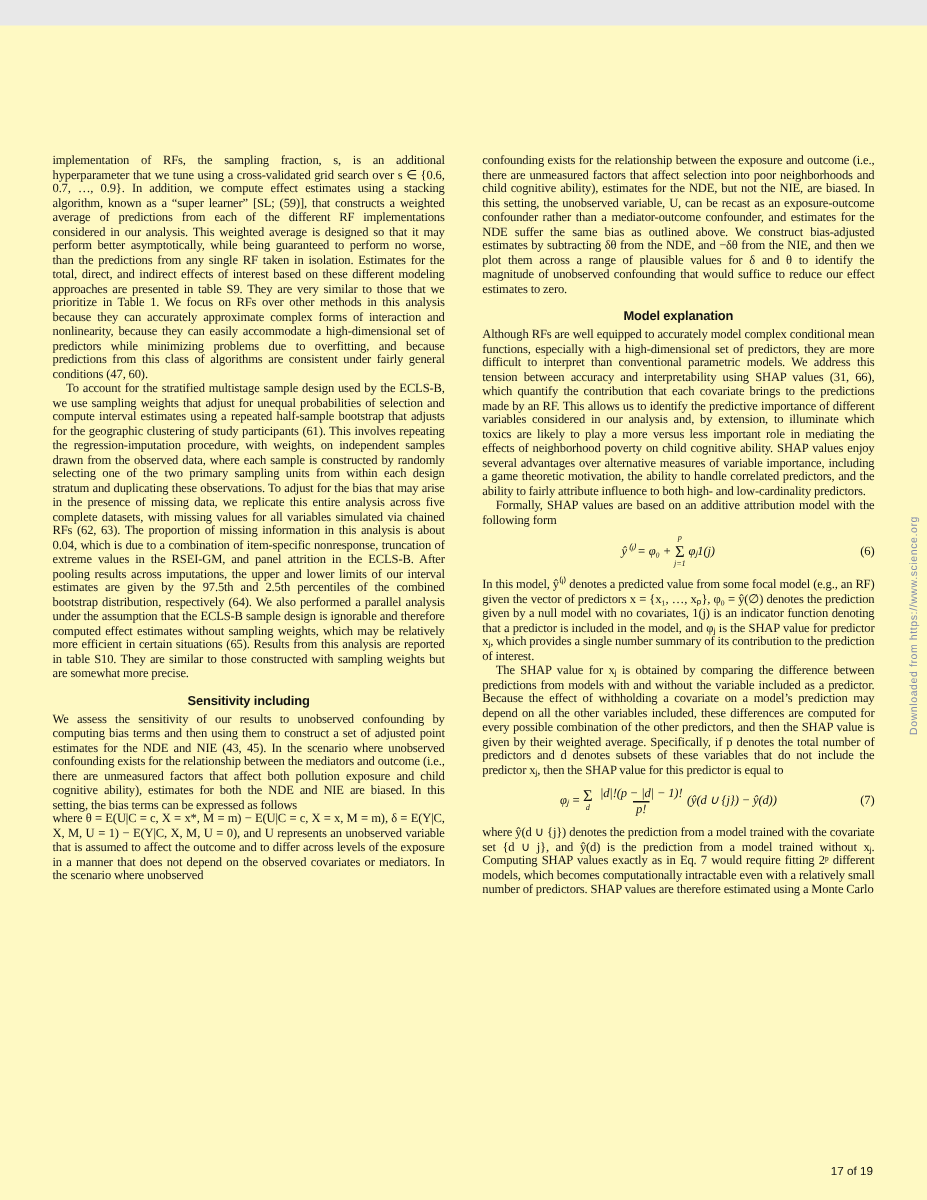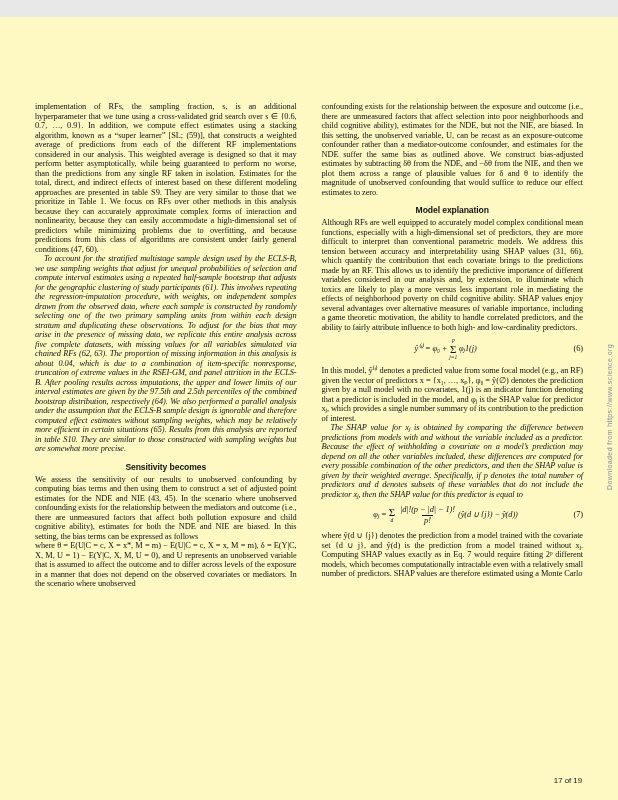--- a/index.html
+++ b/index.html
@@ -23,21 +23,21 @@
     gap: 25px;
   }
   .col {
     width: 262px;
     font-size: 8.4px;
     line-height: 9.5px;
     text-align: justify;
     letter-spacing: -0.1px;
   }
   .col p { margin: 0; }
-  .col p.indent { text-indent: 9px; font-style: italic; }
+  .col p.indent { text-indent: 9px; }
   h3.sec {
     font-family: "Liberation Sans", sans-serif;
     font-weight: bold;
     font-size: 8.6px;
     line-height: 10px;
     text-align: center;
     margin: 8px 0 3px 0;
   }
   .equation {
     display: flex;
@@ -100,32 +100,33 @@
 <body>
 
 <div class="page">
 
   <div class="columns">
 
     <div class="col">
       <p>implementation of RFs, the sampling fraction, s, is an additional hyperparameter that we tune using a cross-validated grid search over s ∈ {0.6, 0.7, …, 0.9}. In addition, we compute effect estimates using a stacking algorithm, known as a “super learner” [SL; (59)], that constructs a weighted average of predictions from each of the different RF implementations considered in our analysis. This weighted average is designed so that it may perform better asymptotically, while being guaranteed to perform no worse, than the predictions from any single RF taken in isolation. Estimates for the total, direct, and indirect effects of interest based on these different modeling approaches are presented in table S9. They are very similar to those that we prioritize in Table 1. We focus on RFs over other methods in this analysis because they can accurately approximate complex forms of interaction and nonlinearity, because they can easily accommodate a high-dimensional set of predictors while minimizing problems due to overfitting, and because predictions from this class of algorithms are consistent under fairly general conditions (47, 60).</p>
       <p class="indent">To account for the stratified multistage sample design used by the ECLS-B, we use sampling weights that adjust for unequal probabilities of selection and compute interval estimates using a repeated half-sample bootstrap that adjusts for the geographic clustering of study participants (61). This involves repeating the regression-imputation procedure, with weights, on independent samples drawn from the observed data, where each sample is constructed by randomly selecting one of the two primary sampling units from within each design stratum and duplicating these observations. To adjust for the bias that may arise in the presence of missing data, we replicate this entire analysis across five complete datasets, with missing values for all variables simulated via chained RFs (62, 63). The proportion of missing information in this analysis is about 0.04, which is due to a combination of item-specific nonresponse, truncation of extreme values in the RSEI-GM, and panel attrition in the ECLS-B. After pooling results across imputations, the upper and lower limits of our interval estimates are given by the 97.5th and 2.5th percentiles of the combined bootstrap distribution, respectively (64). We also performed a parallel analysis under the assumption that the ECLS-B sample design is ignorable and therefore computed effect estimates without sampling weights, which may be relatively more efficient in certain situations (65). Results from this analysis are reported in table S10. They are similar to those constructed with sampling weights but are somewhat more precise.</p>
 
-      <h3 class="sec">Sensitivity becomes</h3>
+      <h3 class="sec">Sensitivity including</h3>
       <p>We assess the sensitivity of our results to unobserved confounding by computing bias terms and then using them to construct a set of adjusted point estimates for the NDE and NIE (43, 45). In the scenario where unobserved confounding exists for the relationship between the mediators and outcome (i.e., there are unmeasured factors that affect both pollution exposure and child cognitive ability), estimates for both the NDE and NIE are biased. In this setting, the bias terms can be expressed as follows</p>
 
 
       <p>where θ = E(U|C = c, X = x*, M = m) − E(U|C = c, X = x, M = m), δ = E(Y|C, X, M, U = 1) − E(Y|C, X, M, U = 0), and U represents an unobserved variable that is assumed to affect the outcome and to differ across levels of the exposure in a manner that does not depend on the observed covariates or mediators. In the scenario where unobserved</p>
     </div>
 
     <div class="col">
       <p>confounding exists for the relationship between the exposure and outcome (i.e., there are unmeasured factors that affect selection into poor neighborhoods and child cognitive ability), estimates for the NDE, but not the NIE, are biased. In this setting, the unobserved variable, U, can be recast as an exposure-outcome confounder rather than a mediator-outcome confounder, and estimates for the NDE suffer the same bias as outlined above. We construct bias-adjusted estimates by subtracting δθ from the NDE, and −δθ from the NIE, and then we plot them across a range of plausible values for δ and θ to identify the magnitude of unobserved confounding that would suffice to reduce our effect estimates to zero.</p>
 
       <h3 class="sec">Model explanation</h3>
       <p>Although RFs are well equipped to accurately model complex conditional mean functions, especially with a high-dimensional set of predictors, they are more difficult to interpret than conventional parametric models. We address this tension between accuracy and interpretability using SHAP values (31, 66), which quantify the contribution that each covariate brings to the predictions made by an RF. This allows us to identify the predictive importance of different variables considered in our analysis and, by extension, to illuminate which toxics are likely to play a more versus less important role in mediating the effects of neighborhood poverty on child cognitive ability. SHAP values enjoy several advantages over alternative measures of variable importance, including a game theoretic motivation, the ability to handle correlated predictors, and the ability to fairly attribute influence to both high- and low-cardinality predictors.</p>
+      <p class="indent">Formally, SHAP values are based on an additive attribution model with the following form</p>
 
       <div class="equation">
         <span class="eq-body">
           <span>ŷ⁽ⁱ⁾ = φ₀ +</span><span class="sigma">
               <span class="lim">p</span>
               <span class="sym">Σ</span>
               <span class="lim">j=1</span>
             </span><span>φⱼ1(j)</span>
         </span>
         <span class="eq-num">(6)</span>

